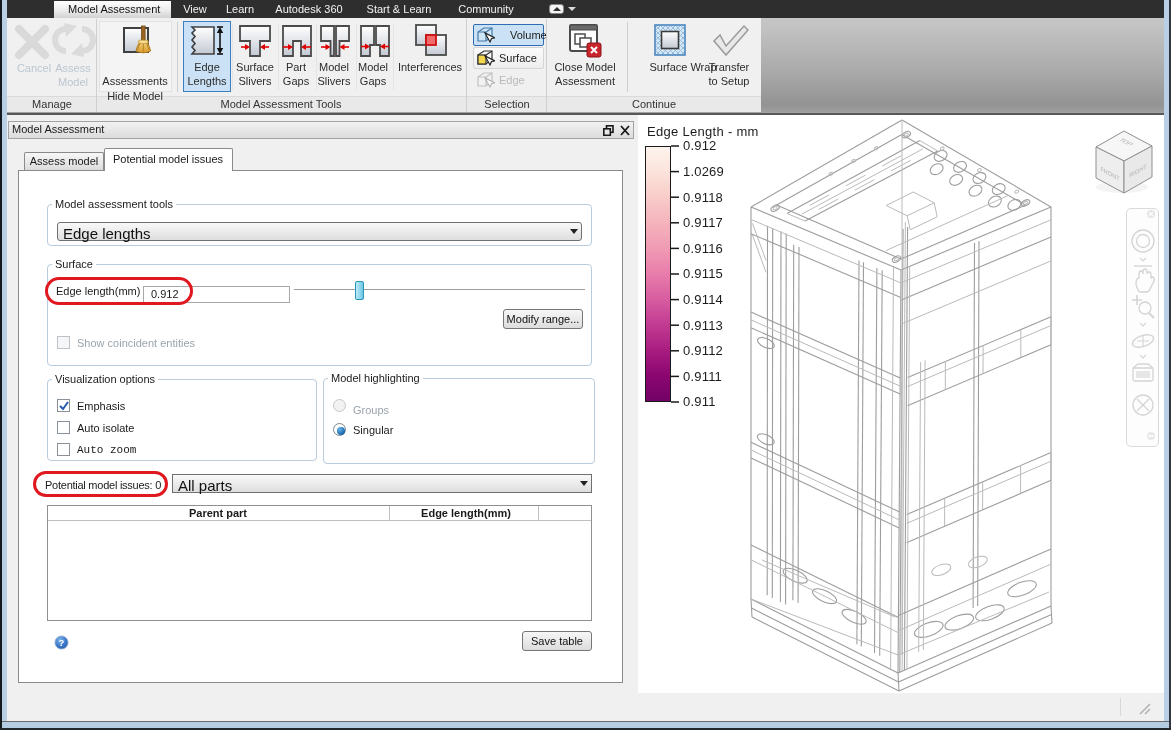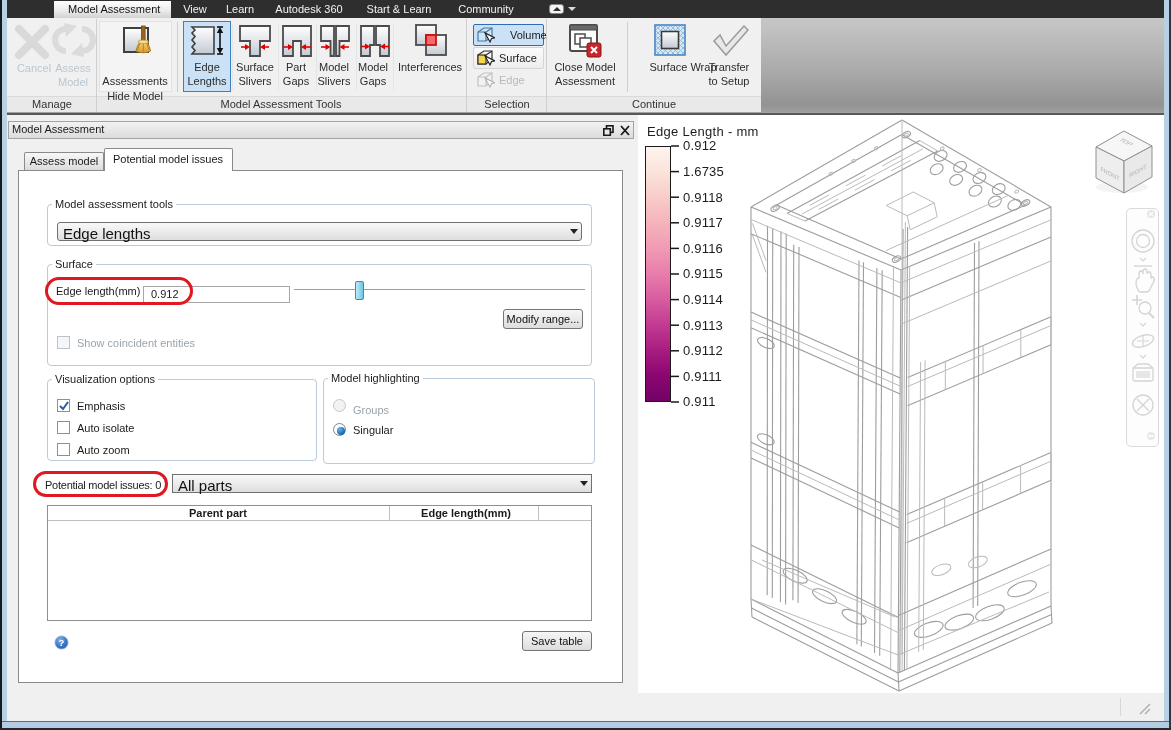--- a/index.html
+++ b/index.html
@@ -266,21 +266,21 @@
 <div class="gbx" style="left:47px;top:379px;width:270px;height:82px;"></div>
 <div class="glb" style="left:52px;top:373px;">Visualization options</div>
 <div class="cb" style="left:57px;top:399px;"></div>
 <svg class="abs" style="left:58px;top:400px;" width="12" height="12" viewBox="0 0 12 12">
     <path d="M2 6 L5 9 L10 2" fill="none" stroke="#2a5caa" stroke-width="2"></path>
   </svg>
 <div class="txt" style="left:77px;top:400px;">Emphasis</div>
 <div class="cb" style="left:57px;top:421px;"></div>
 <div class="txt" style="left:77px;top:422px;">Auto isolate</div>
 <div class="cb" style="left:57px;top:443px;"></div>
-<div class="txt" style="left:77px;top:444px;">Auto zoom</div>
+<div class="txt" style="left:77px;top:444px;font-family:Liberation Mono, monospace;">Auto zoom</div>
 
 <div class="gbx" style="left:323px;top:378px;width:272px;height:86px;"></div>
 <div class="glb" style="left:328px;top:372px;">Model highlighting</div>
 <div class="abs" style="left:333px;top:399px;width:13px;height:13px;border-radius:50%;background:#f2f2f2;border:1px solid #c4c8cc;"></div>
 <div class="txt" style="left:353px;top:404px;color:#9aa4ad;">Groups</div>
 <div class="abs" style="left:333px;top:423px;width:13px;height:13px;border-radius:50%;background:#fff;border:1px solid #7d868e;"></div>
 <div class="abs" style="left:336.5px;top:426.5px;width:8px;height:8px;border-radius:50%;background:radial-gradient(circle at 35% 30%,#66b5e8,#1260a8 75%);"></div>
 <div class="txt" style="left:353px;top:424px;">Singular</div>
 
 <div class="txt" style="left:45px;top:479px;letter-spacing:-0.25px;">Potential model issues: 0</div>
@@ -455,21 +455,21 @@
 <line x1="0" y1="82.8" x2="8" y2="82.8" stroke="#1a1a1a" stroke-width="1.5"></line>
 <line x1="0" y1="108.4" x2="8" y2="108.4" stroke="#1a1a1a" stroke-width="1.5"></line>
 <line x1="0" y1="134.0" x2="8" y2="134.0" stroke="#1a1a1a" stroke-width="1.5"></line>
 <line x1="0" y1="159.6" x2="8" y2="159.6" stroke="#1a1a1a" stroke-width="1.5"></line>
 <line x1="0" y1="185.2" x2="8" y2="185.2" stroke="#1a1a1a" stroke-width="1.5"></line>
 <line x1="0" y1="210.8" x2="8" y2="210.8" stroke="#1a1a1a" stroke-width="1.5"></line>
 <line x1="0" y1="236.4" x2="8" y2="236.4" stroke="#1a1a1a" stroke-width="1.5"></line>
 <line x1="0" y1="262.0" x2="8" y2="262.0" stroke="#1a1a1a" stroke-width="1.5"></line>
 </svg>
 <div class="abs" style="left:683px;top:138px;font-size:13px;letter-spacing:0.2px;color:#1c1c1c;">0.912</div>
-<div class="abs" style="left:683px;top:164px;font-size:13px;letter-spacing:0.2px;color:#1c1c1c;">1.6735</div>
+<div class="abs" style="left:683px;top:164px;font-size:13px;letter-spacing:0.2px;color:#1c1c1c;">1.0269</div>
 <div class="abs" style="left:683px;top:190px;font-size:13px;letter-spacing:0.2px;color:#1c1c1c;">0.9118</div>
 <div class="abs" style="left:683px;top:215px;font-size:13px;letter-spacing:0.2px;color:#1c1c1c;">0.9117</div>
 <div class="abs" style="left:683px;top:241px;font-size:13px;letter-spacing:0.2px;color:#1c1c1c;">0.9116</div>
 <div class="abs" style="left:683px;top:266px;font-size:13px;letter-spacing:0.2px;color:#1c1c1c;">0.9115</div>
 <div class="abs" style="left:683px;top:292px;font-size:13px;letter-spacing:0.2px;color:#1c1c1c;">0.9114</div>
 <div class="abs" style="left:683px;top:318px;font-size:13px;letter-spacing:0.2px;color:#1c1c1c;">0.9113</div>
 <div class="abs" style="left:683px;top:343px;font-size:13px;letter-spacing:0.2px;color:#1c1c1c;">0.9112</div>
 <div class="abs" style="left:683px;top:369px;font-size:13px;letter-spacing:0.2px;color:#1c1c1c;">0.9111</div>
 <div class="abs" style="left:683px;top:394px;font-size:13px;letter-spacing:0.2px;color:#1c1c1c;">0.911</div>
 

